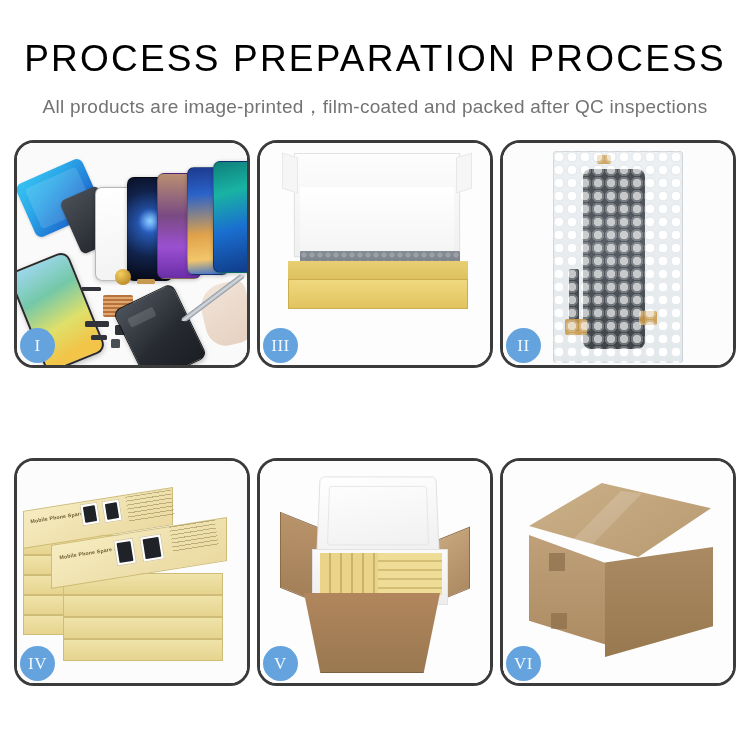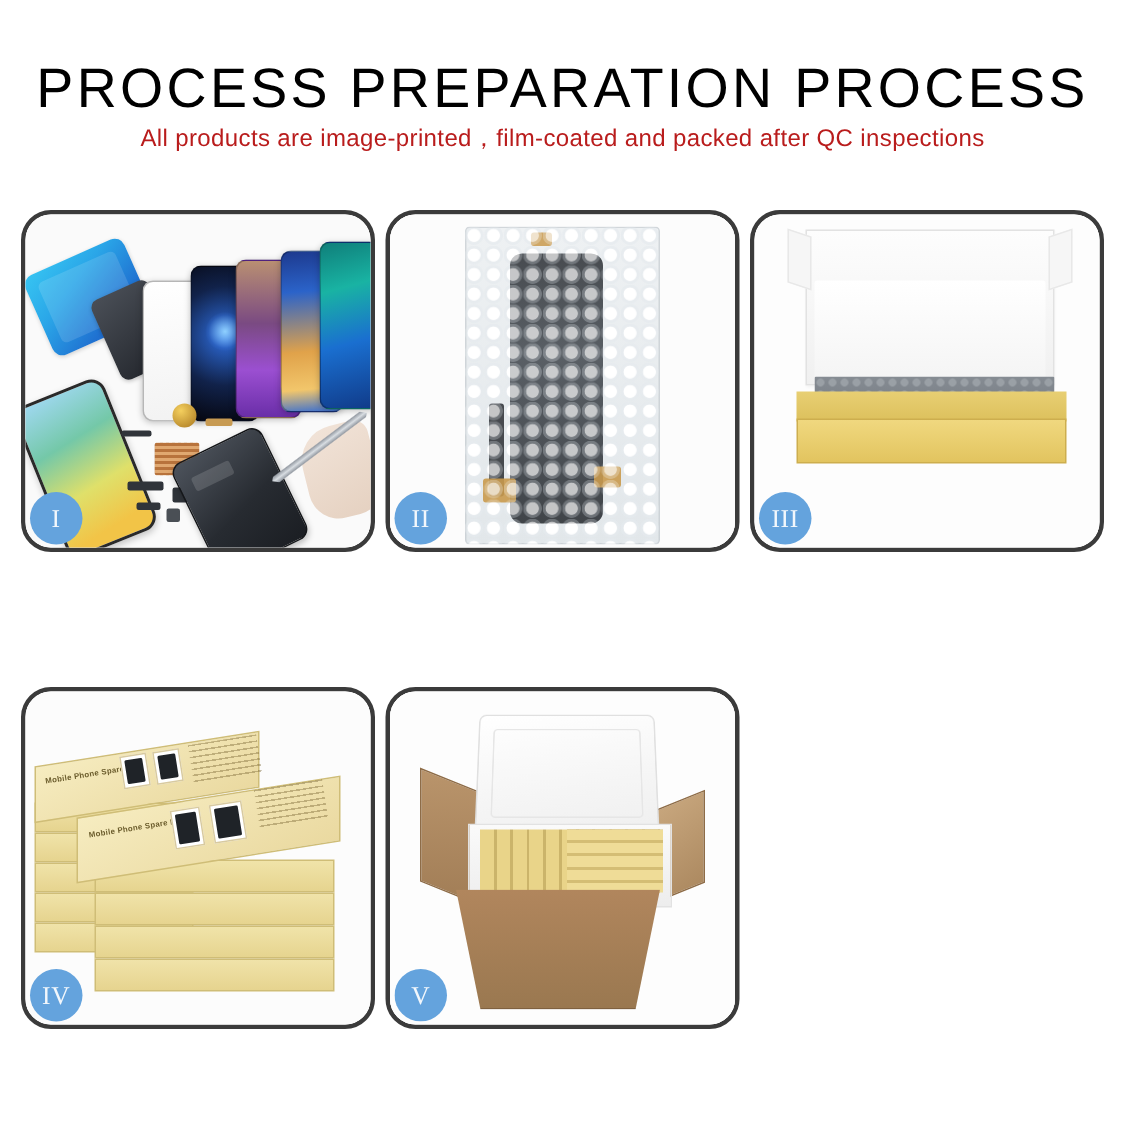--- a/index.html
+++ b/index.html
@@ -14,21 +14,21 @@
 
   
   .header { width:100%; text-align:center; padding-top:40px; }
   .title {
     font-size:37px; font-weight:400; color:#000;
     letter-spacing:2.2px; line-height:1.05;
     font-family:"Liberation Sans", sans-serif;
     white-space:nowrap;
   }
   .subtitle {
-    margin-top:3px; font-size:16px; color:#b91c1c;
+    margin-top:15px; font-size:19px; color:#737373;
     letter-spacing:.25px; font-weight:400; white-space:nowrap;
   }
 
   
   .grid {
     position:absolute; left:14px; top:140px;
     width:722px; height:552px;
     display:grid;
     grid-template-columns:repeat(3, 236px);
     grid-template-rows:repeat(2, 228px);
@@ -290,47 +290,47 @@
           <div class="p1-back"></div>
           <div class="hand"></div>
           <div class="tweezer"></div>
         </div>
       </div>
       <div class="badge">I</div>
     </div>
 
     <div class="panel">
       <div class="panel-inner">
+        <div class="scene3">
+          <div class="b3-lid"></div>
+          <div class="b3-lid-l"></div>
+          <div class="b3-lid-r"></div>
+          <div class="b3-foam"></div>
+          <div class="b3-grey"></div>
+          <div class="b3-side"></div>
+          <div class="b3-front"></div>
+        </div>
+      </div>
+      <div class="badge">III</div>
+    </div>
+
+    <div class="panel">
+      <div class="panel-inner">
         <div class="scene2">
           <div class="bubblebag">
             <div class="screen-in"></div>
             <div class="flex1"></div>
             <div class="conn1"></div>
             <div class="conn2"></div>
             <div class="conn3"></div>
             <div class="bubble-overlay"></div>
           </div>
         </div>
       </div>
       <div class="badge">II</div>
-    </div>
-
-    <div class="panel">
-      <div class="panel-inner">
-        <div class="scene3">
-          <div class="b3-lid"></div>
-          <div class="b3-lid-l"></div>
-          <div class="b3-lid-r"></div>
-          <div class="b3-foam"></div>
-          <div class="b3-grey"></div>
-          <div class="b3-side"></div>
-          <div class="b3-front"></div>
-        </div>
-      </div>
-      <div class="badge">III</div>
     </div>
 
     <div class="panel">
       <div class="panel-inner">
         <div class="scene4">
           <div class="stack">
 
             <div class="bx" style="left:0px;  top:60px;  width:106px; height:20px;"></div>
             <div class="bx" style="left:0px;  top:80px;  width:106px; height:20px;"></div>
             <div class="bx" style="left:0px;  top:100px; width:106px; height:20px;"></div>
@@ -373,15 +373,28 @@
           <div class="foam-lid"></div>
           <div class="foam-body"></div>
           <div class="yellow-stack"></div>
           <div class="yellow-stack2"></div>
           <div class="c5-body-taper"></div>
         </div>
       </div>
       <div class="badge">V</div>
     </div>
 
+    <div class="panel">
+      <div class="panel-inner">
+        <div class="scene6">
+          <div class="c6-top"></div>
+          <div class="c6-tape"></div>
+          <div class="c6-left"></div>
+          <div class="c6-right"></div>
+          <div class="c6-seam1"></div>
+          <div class="c6-seam2"></div>
+        </div>
+      </div>
+      <div class="badge">VI</div>
+    </div>
 
   </div>
 </div>
 
 </body></html>

